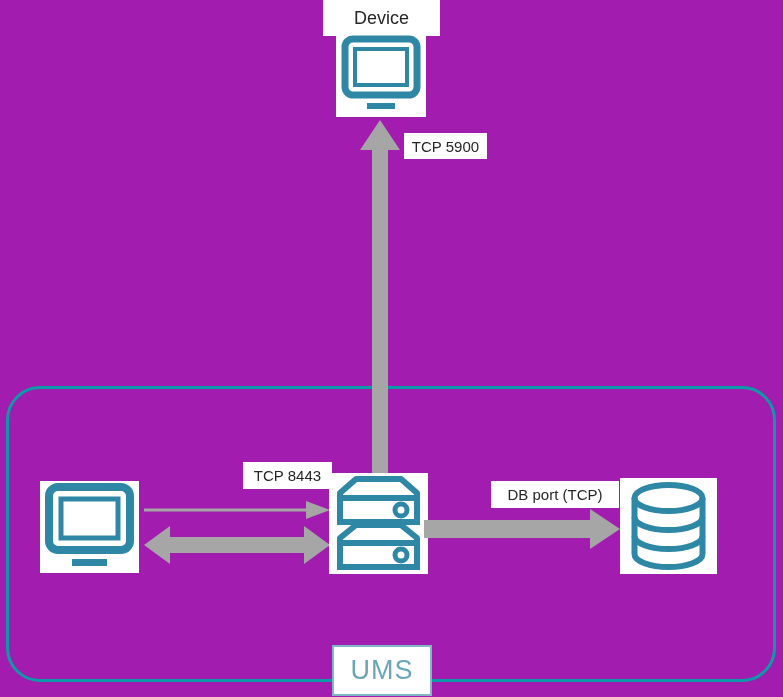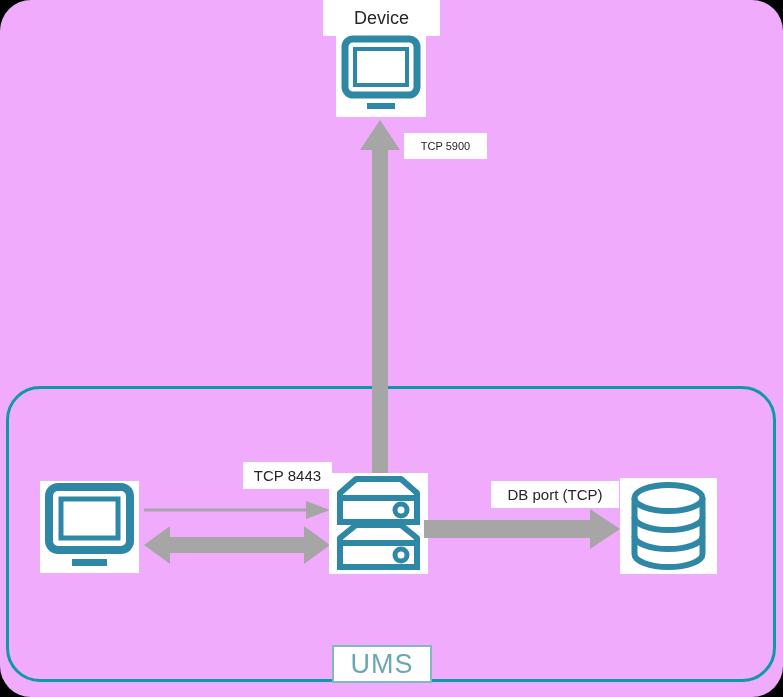--- a/index.html
+++ b/index.html
@@ -4,24 +4,23 @@
 <style>
   html, body {
     margin: 0;
     padding: 0;
     background: #000000;
   }
   #canvas {
     position: relative;
     width: 783px;
     height: 697px;
-    background: #f0abfc;
+    background: #a21caf;
     overflow: hidden;
     font-family: "Liberation Sans", sans-serif;
-    border-radius: 31px;
   }
 
   
   .ums-container {
     position: absolute;
     left: 6px;
     top: 386px;
     width: 770px;
     height: 296px;
     border: 3px solid #0d9aa8;
@@ -49,21 +48,21 @@
     top: 0px;
     width: 117px;
     height: 36px;
     font-size: 18px;
   }
   .chip-tcp5900 {
     left: 404px;
     top: 133px;
     width: 83px;
     height: 26px;
-    font-size: 11px;
+    font-size: 15px;
   }
   .chip-tcp8443 {
     left: 243px;
     top: 462px;
     width: 89px;
     height: 27px;
     font-size: 15px;
   }
   .chip-dbport {
     left: 491px;
@@ -72,21 +71,21 @@
     height: 27px;
     font-size: 15px;
   }
 
   
   .ums-label {
     position: absolute;
     left: 332px;
     top: 645px;
     width: 100px;
-    height: 38px;
+    height: 51px;
     background: #ffffff;
     border: 2px solid #7fb8c4;
     box-sizing: border-box;
     display: flex;
     align-items: center;
     justify-content: center;
     color: #6aa7b5;
     font-size: 27px;
     letter-spacing: 1px;
   }

